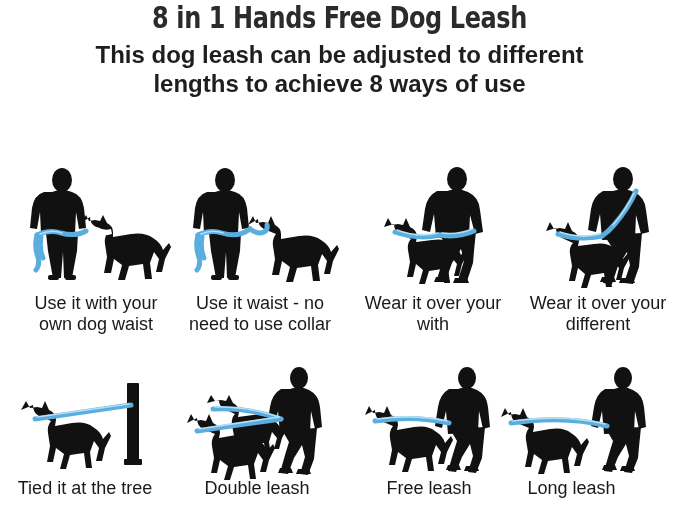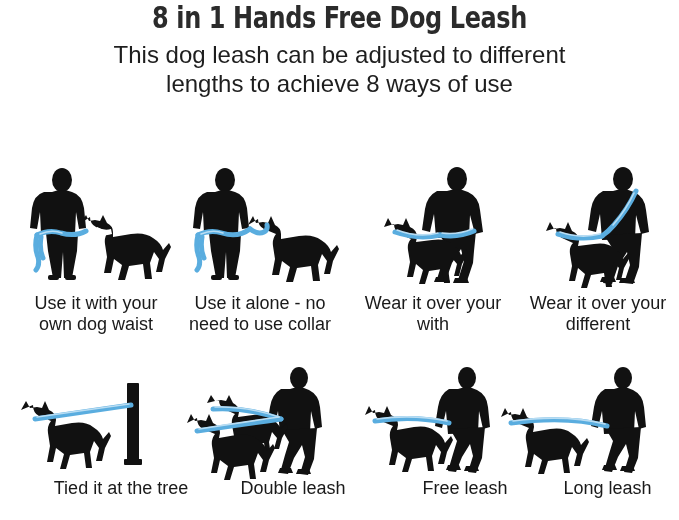--- a/index.html
+++ b/index.html
@@ -16,34 +16,34 @@
     font-family:"DejaVu Sans","Liberation Sans",sans-serif;
     font-weight:bold;font-size:30px;line-height:34px;
     letter-spacing:-0.5px;color:#2b2b2b;
     transform:scaleX(0.80);transform-origin:50% 50%;
     white-space:nowrap;
   }
   .subtitle{
     position:absolute;top:40px;left:0;width:679px;text-align:center;
     font-size:24px;line-height:29px;color:#1e1e1e;font-weight:normal;
   }
-  .subtitle span{display:block;}
+  .subtitle span{display:block;font-weight:bold;}
 
   
   .row{position:absolute;left:0;width:679px;}
   .row-1{top:165px;height:180px;}
   .row-2{top:365px;height:150px;}
   .cell{position:absolute;top:0;height:100%;}
   .art{position:absolute;left:0;right:0;top:0;}
   .cap{
     position:absolute;left:0;width:100%;text-align:center;
     font-size:18px;line-height:21px;color:#1a1a1a;
   }
   .row-1 .cap{top:128px;}
-  .row-2 .cap{top:113px;padding-left:36px;}
+  .row-2 .cap{top:113px;}
   .cap span{display:block;}
 
   
   .c1{left:12px;  width:168px;}
   .c2{left:174px;width:172px;}
   .c3{left:350px;width:166px;}
   .c4{left:518px;width:160px;}
   
   .d1{left:0px;  width:170px;}
   .d2{left:172px;width:170px;}
@@ -115,21 +115,21 @@
           </g>
 
           <path class="blu" d="M66 64 q8 6 14 3 q4 -2 3 -7"></path>
           <path class="blu" d="M14 70 q12 -6 24 -2 q16 5 28 -4"></path>
           <path class="blu" d="M14 70 q-3 12 1 22 q2 8 -2 13"></path>
           <path class="blu" d="M18 72 q-2 12 2 21"></path>
           <path class="blu-hi" d="M17 69 q12 -5 22 -1"></path>
         </svg>
       </div>
       <div class="cap">
-        <span>Use it alone - no</span>
+        <span>Use it waist - no</span>
         <span>need to use collar</span>
       </div>
     </div>
 
     <div class="cell c3">
       <div class="art">
         <svg width="150" height="125" viewBox="0 0 150 125">
 
           <g class="blk">
             <ellipse cx="99" cy="14" rx="10" ry="12"></ellipse>

